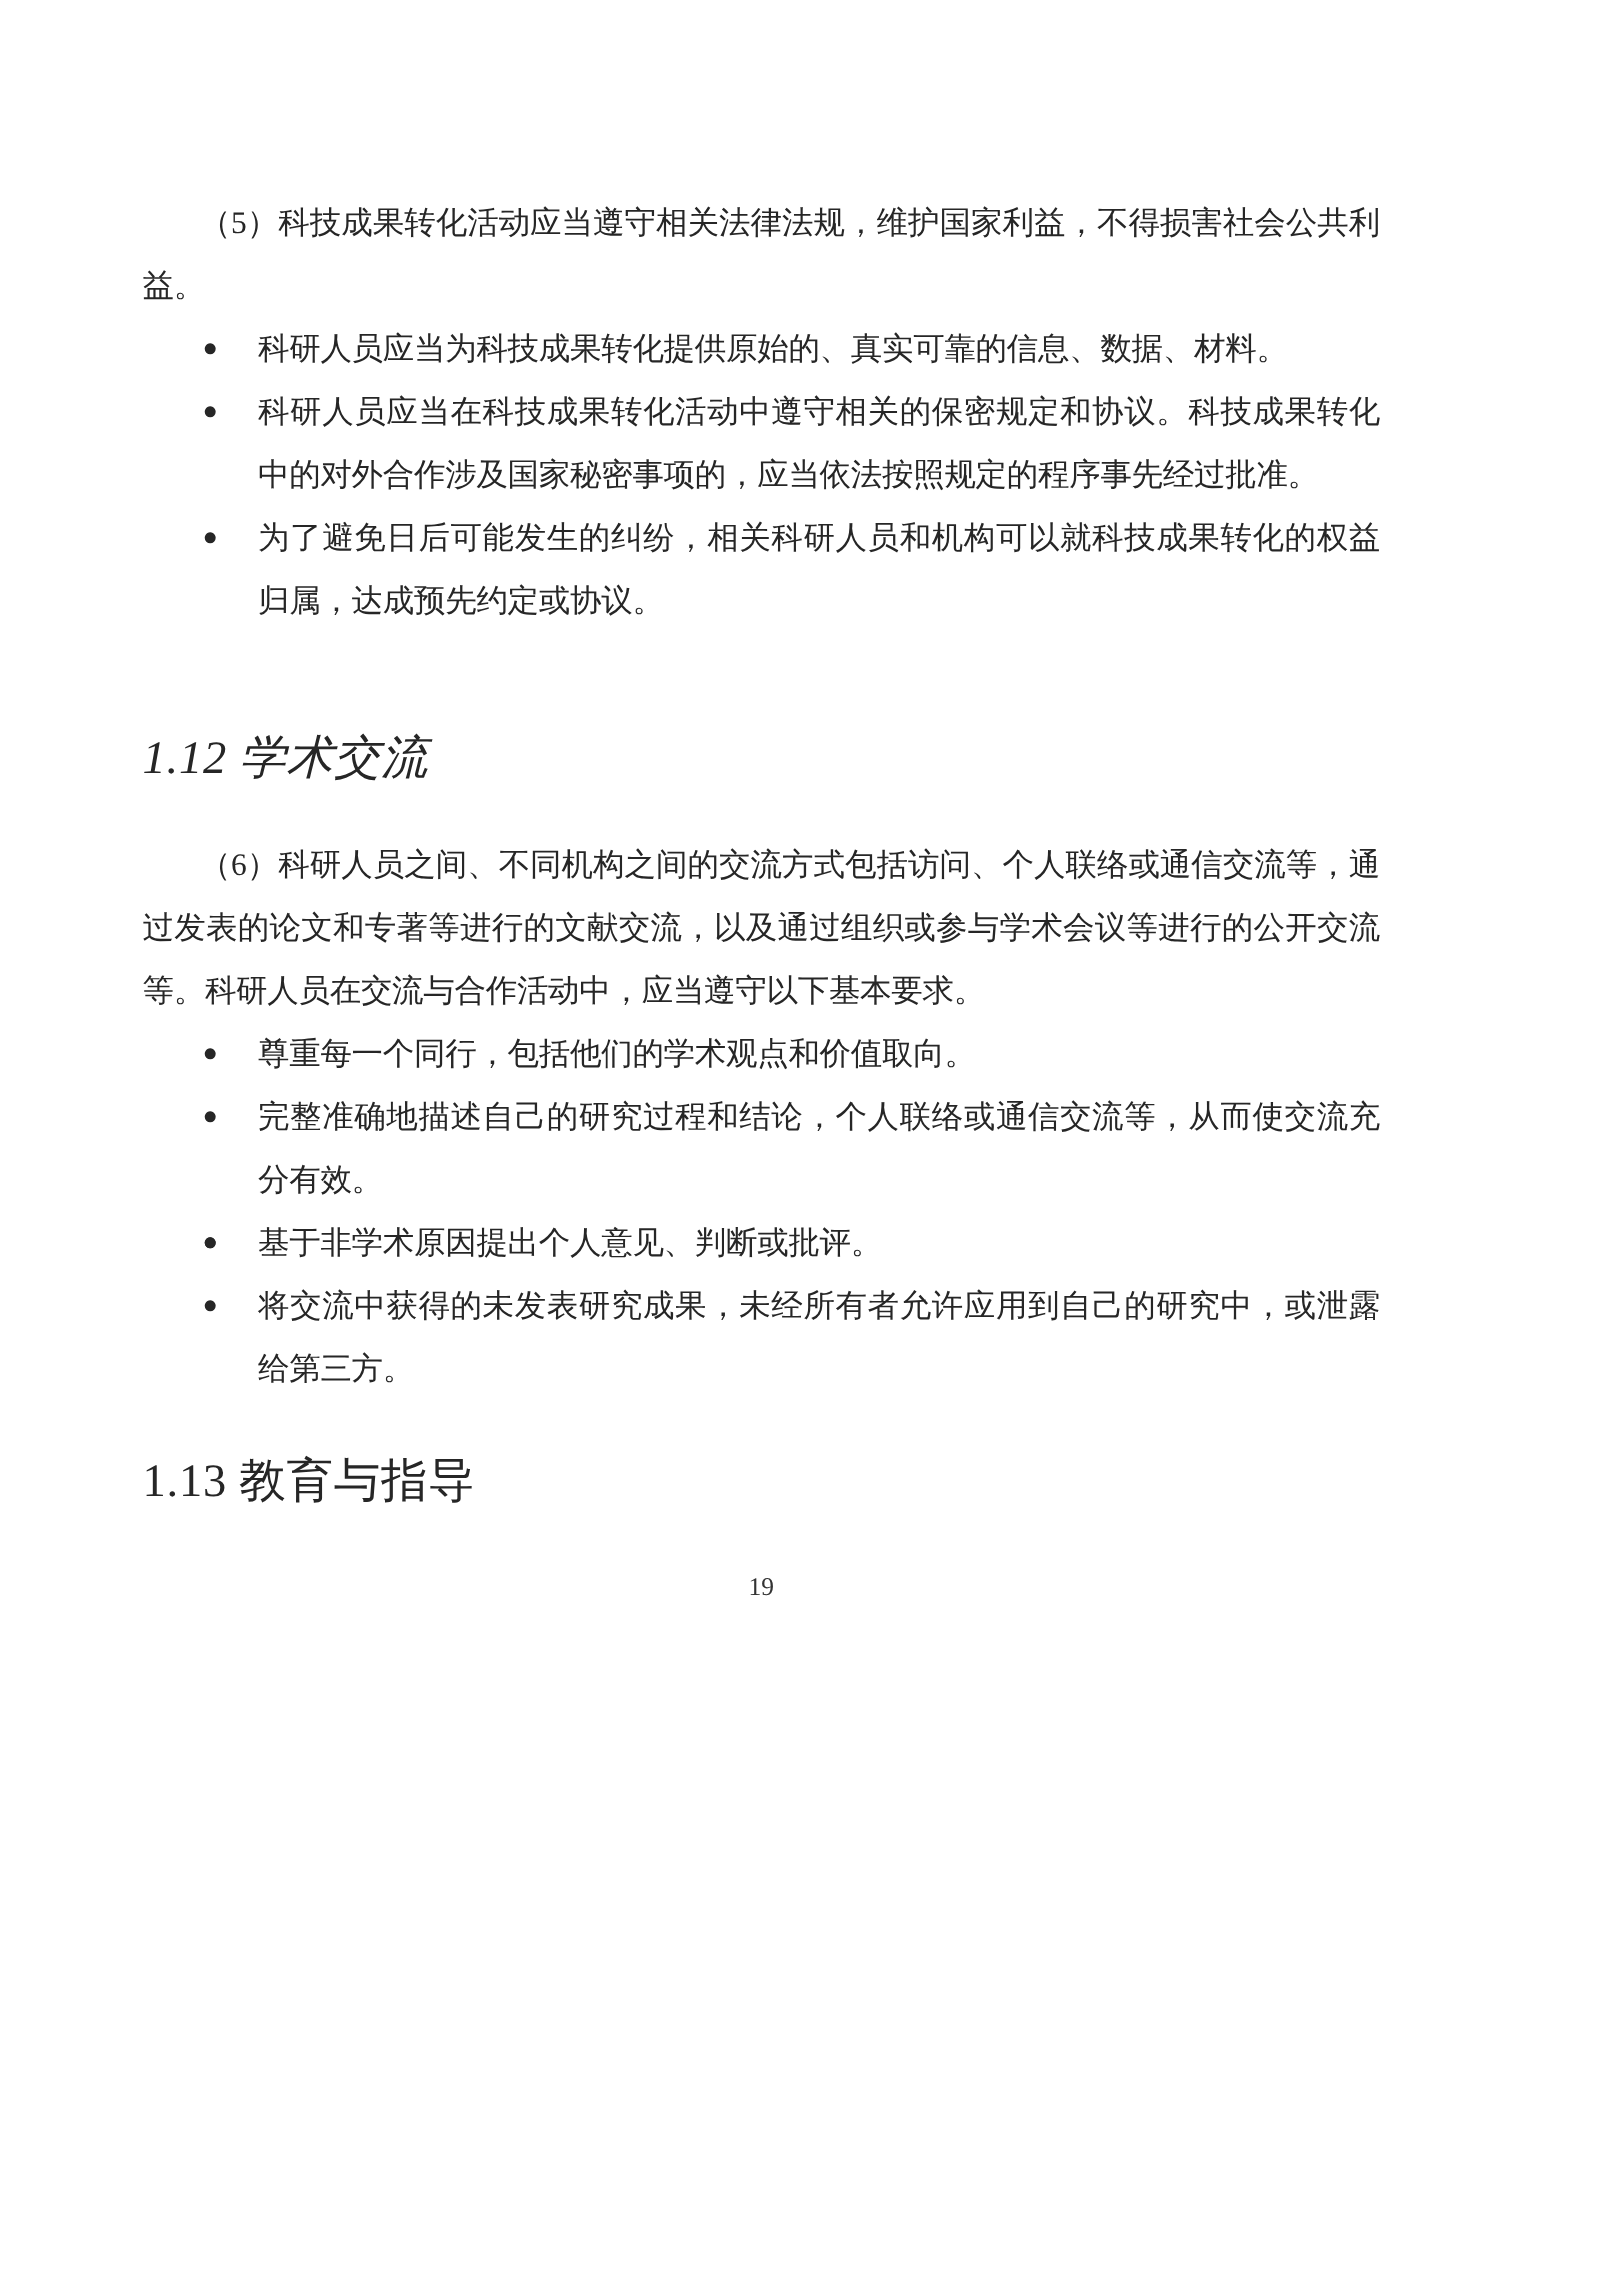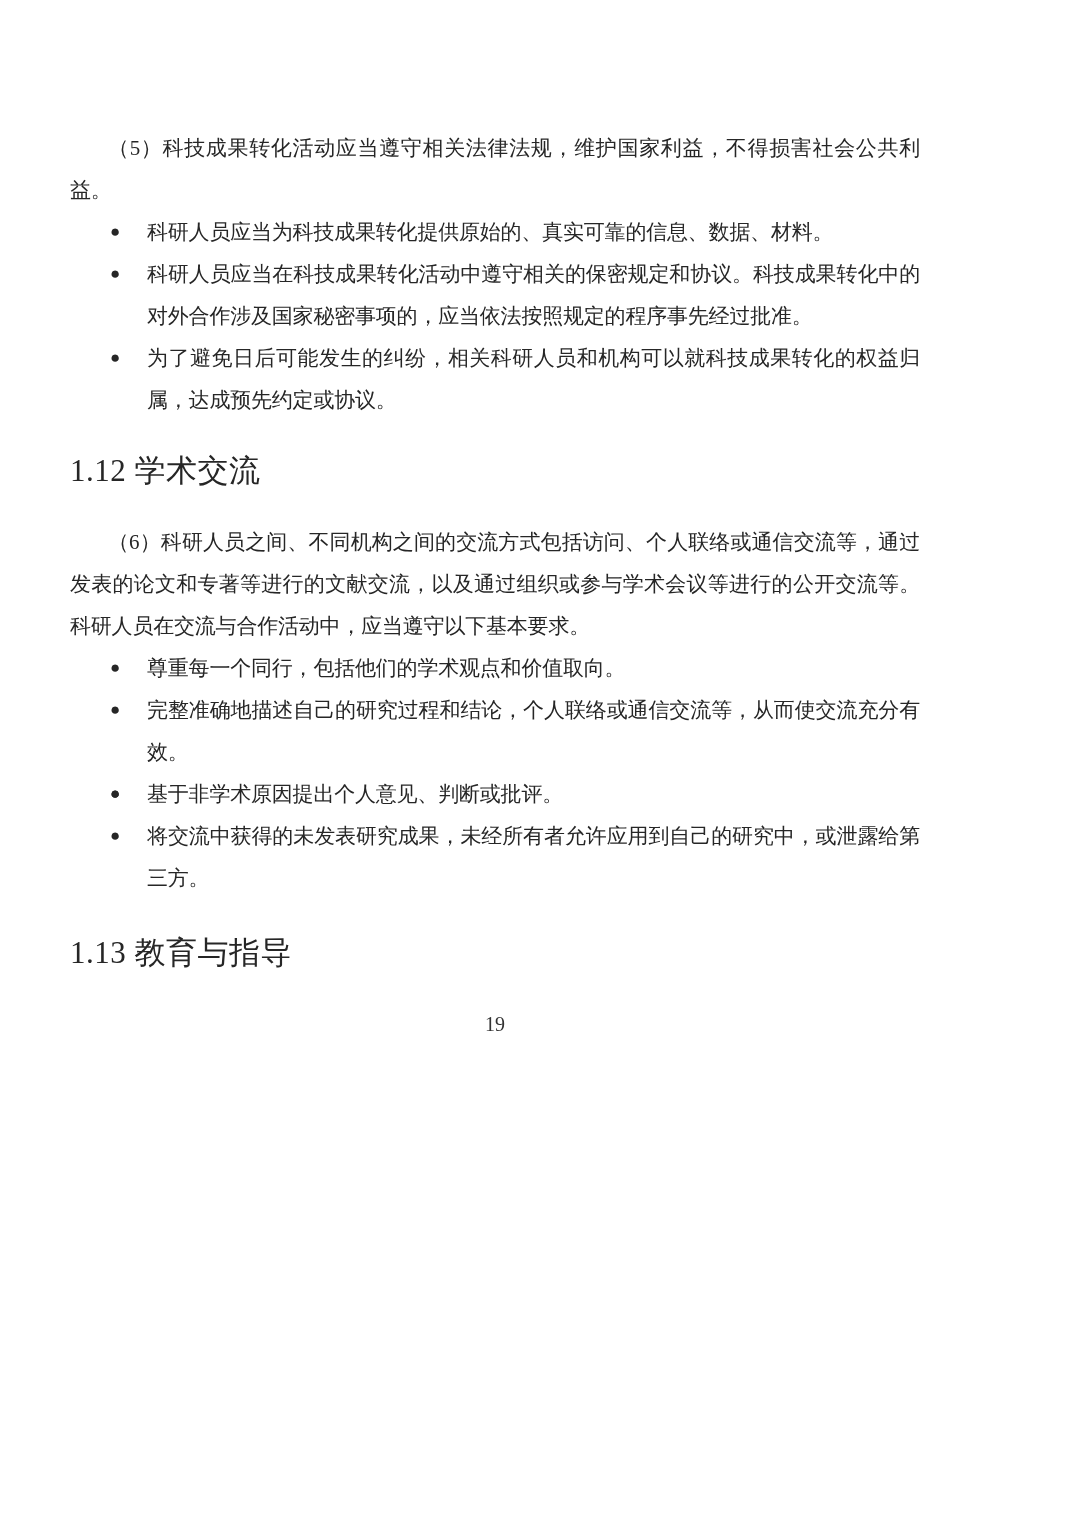--- a/index.html
+++ b/index.html
@@ -8,21 +8,21 @@
     width: 1080px;
     height: 1527px;
     overflow: hidden;
     font-family: "Liberation Serif", "DejaVu Serif", serif;
     color: #262626;
   }
   .page {
     width: 1080px;
     height: 1527px;
     background: #ffffff;
-    padding: 127px 160px 0 70px;
+    padding: 127px 160px 0 95px;
   }
   
   .para, .bullet-item {
     font-size: 21px;
     line-height: 42px;
     letter-spacing: -0.2px;
     text-align: justify;
     text-align-last: left;
   }
   .para { text-indent: 38px; }
@@ -41,27 +41,27 @@
     text-indent: 0;
   }
   
   .heading {
     font-size: 31px;
     font-weight: 400;
     line-height: 44px;
     letter-spacing: 0.5px;
     text-align: left;
   }
-  .heading-112 { margin: 28px 0 28px 0; }
+  .heading-112 { margin: 62px 0 28px 0; font-style: italic; }
   .heading-113 { margin: 32px 0 39px 0; }
   
   .page-number {
     margin-top: 2px;
     text-align: center;
-    font-size: 20px;
+    font-size: 17px;
     line-height: 20px;
     color: #333333;
   }
 </style>
 </head>
 <body>
 
 <div class="page">
 
   <section>

